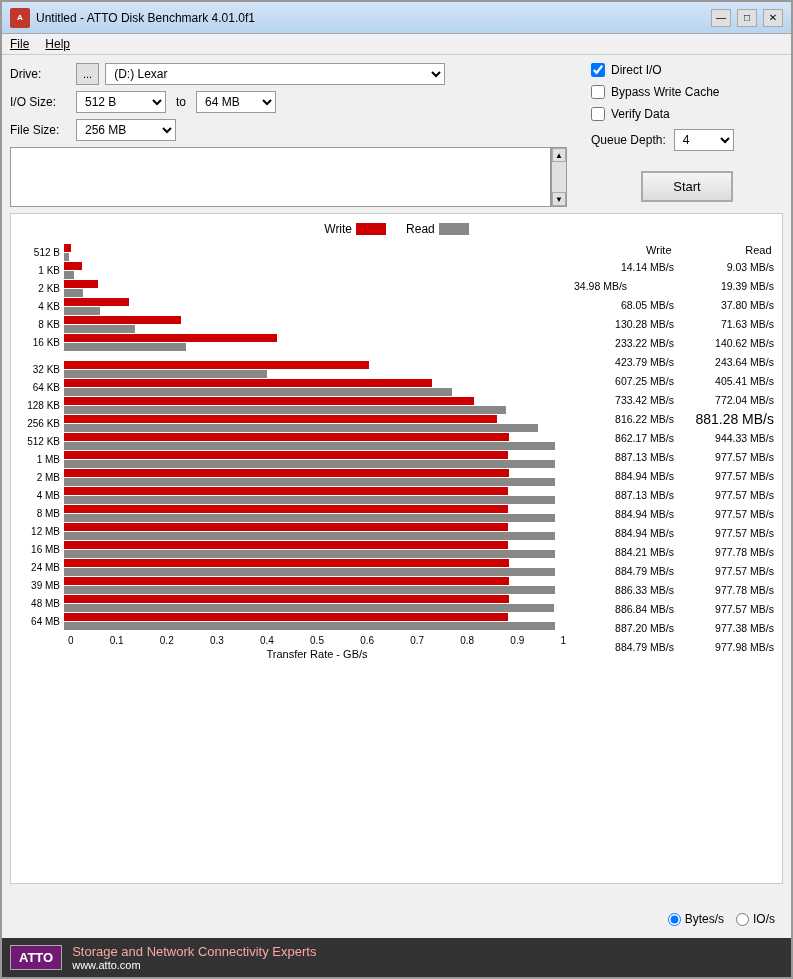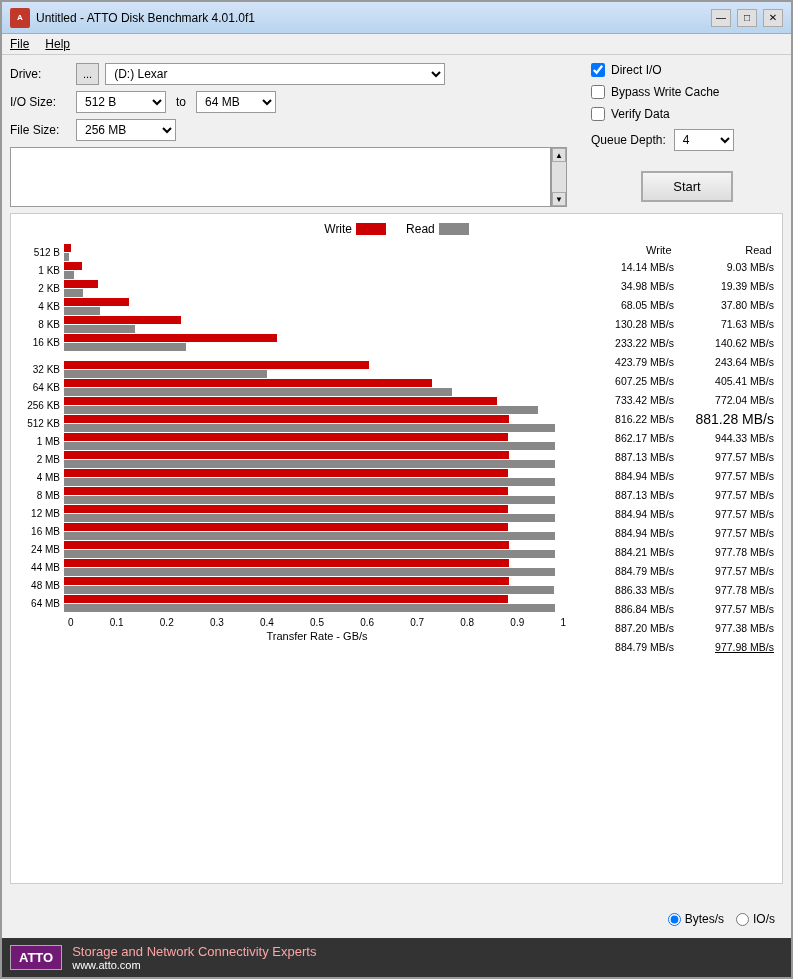--- a/index.html
+++ b/index.html
@@ -462,20 +462,27 @@
                 </div>
               </div>
               <div style="display: flex; align-items: center; margin-bottom: 1px;">
                 <span style="width: 45px; text-align: right; font-size: 10px; padding-right: 4px; white-space: nowrap;">64 KB</span>
                 <div style="flex: 1 1 0%; display: flex; flex-direction: column; gap: 1px;">
                   <div style="height: 8px; background: rgb(204, 0, 0); width: 73.3%;"></div>
                   <div style="height: 8px; background: rgb(136, 136, 136); width: 77.2%;"></div>
                 </div>
               </div>
               <div style="display: flex; align-items: center; margin-bottom: 1px;">
+                <span style="width: 45px; text-align: right; font-size: 10px; padding-right: 4px; white-space: nowrap;">128 KB</span>
+                <div style="flex: 1 1 0%; display: flex; flex-direction: column; gap: 1px;">
+                  <div style="height: 8px; background: rgb(204, 0, 0); width: 81.6%;"></div>
+                  <div style="height: 8px; background: rgb(136, 136, 136); width: 88.1%;"></div>
+                </div>
+              </div>
+              <div style="display: flex; align-items: center; margin-bottom: 1px;">
                 <span style="width: 45px; text-align: right; font-size: 10px; padding-right: 4px; white-space: nowrap;">256 KB</span>
                 <div style="flex: 1 1 0%; display: flex; flex-direction: column; gap: 1px;">
                   <div style="height: 8px; background: rgb(204, 0, 0); width: 86.2%;"></div>
                   <div style="height: 8px; background: rgb(136, 136, 136); width: 94.4%;"></div>
                 </div>
               </div>
               <div style="display: flex; align-items: center; margin-bottom: 1px;">
                 <span style="width: 45px; text-align: right; font-size: 10px; padding-right: 4px; white-space: nowrap;">512 KB</span>
                 <div style="flex: 1 1 0%; display: flex; flex-direction: column; gap: 1px;">
                   <div style="height: 8px; background: rgb(204, 0, 0); width: 88.7%;"></div>
@@ -525,21 +532,21 @@
                 </div>
               </div>
               <div style="display: flex; align-items: center; margin-bottom: 1px;">
                 <span style="width: 45px; text-align: right; font-size: 10px; padding-right: 4px; white-space: nowrap;">24 MB</span>
                 <div style="flex: 1 1 0%; display: flex; flex-direction: column; gap: 1px;">
                   <div style="height: 8px; background: rgb(204, 0, 0); width: 88.6%;"></div>
                   <div style="height: 8px; background: rgb(136, 136, 136); width: 97.8%;"></div>
                 </div>
               </div>
               <div style="display: flex; align-items: center; margin-bottom: 1px;">
-                <span style="width: 45px; text-align: right; font-size: 10px; padding-right: 4px; white-space: nowrap;">44 MB</span>
+                <span style="width: 45px; text-align: right; font-size: 10px; padding-right: 4px; white-space: nowrap;">39 MB</span>
                 <div style="flex: 1 1 0%; display: flex; flex-direction: column; gap: 1px;">
                   <div style="height: 8px; background: rgb(204, 0, 0); width: 88.7%;"></div>
                   <div style="height: 8px; background: rgb(136, 136, 136); width: 97.8%;"></div>
                 </div>
               </div>
               <div style="display: flex; align-items: center; margin-bottom: 1px;">
                 <span style="width: 45px; text-align: right; font-size: 10px; padding-right: 4px; white-space: nowrap;">48 MB</span>
                 <div style="flex: 1 1 0%; display: flex; flex-direction: column; gap: 1px;">
                   <div style="height: 8px; background: rgb(204, 0, 0); width: 88.7%;"></div>
                   <div style="height: 8px; background: rgb(136, 136, 136); width: 97.7%;"></div>
@@ -573,21 +580,21 @@
           <div class="values-header">
             <span style="width:95px;text-align:right;">Write</span>
             <span style="width:95px;text-align:right;">Read</span>
           </div>
           <div id="values-section">
               <div style="display: flex; justify-content: space-between; margin-bottom: 1px; height: 18px; align-items: center;">
                 <span style="width: 100px; text-align: right; font-size: 10.5px;">14.14 MB/s</span>
                 <span style="width: 95px; text-align: right; font-size: 10.5px;">9.03 MB/s</span>
               </div>
               <div style="display: flex; justify-content: space-between; margin-bottom: 1px; height: 18px; align-items: center;">
-                <span style="width: 100px; text-align: right; font-size: 10.5px;">34.98 MB/s</span>
+                <span style="width: 100px; font-size: 10.5px;">34.98 MB/s</span>
                 <span style="width: 95px; text-align: right; font-size: 10.5px;">19.39 MB/s</span>
               </div>
               <div style="display: flex; justify-content: space-between; margin-bottom: 1px; height: 18px; align-items: center;">
                 <span style="width: 100px; text-align: right; font-size: 10.5px;">68.05 MB/s</span>
                 <span style="width: 95px; text-align: right; font-size: 10.5px;">37.80 MB/s</span>
               </div>
               <div style="display: flex; justify-content: space-between; margin-bottom: 1px; height: 18px; align-items: center;">
                 <span style="width: 100px; text-align: right; font-size: 10.5px;">130.28 MB/s</span>
                 <span style="width: 95px; text-align: right; font-size: 10.5px;">71.63 MB/s</span>
               </div>
@@ -650,21 +657,21 @@
               <div style="display: flex; justify-content: space-between; margin-bottom: 1px; height: 18px; align-items: center;">
                 <span style="width: 100px; text-align: right; font-size: 10.5px;">886.84 MB/s</span>
                 <span style="width: 95px; text-align: right; font-size: 10.5px;">977.57 MB/s</span>
               </div>
               <div style="display: flex; justify-content: space-between; margin-bottom: 1px; height: 18px; align-items: center;">
                 <span style="width: 100px; text-align: right; font-size: 10.5px;">887.20 MB/s</span>
                 <span style="width: 95px; text-align: right; font-size: 10.5px;">977.38 MB/s</span>
               </div>
               <div style="display: flex; justify-content: space-between; margin-bottom: 1px; height: 18px; align-items: center;">
                 <span style="width: 100px; text-align: right; font-size: 10.5px;">884.79 MB/s</span>
-                <span style="width: 95px; text-align: right; font-size: 10.5px; text-decoration: underline;">977.98 MB/s</span>
+                <span style="width: 95px; text-align: right; font-size: 10.5px;">977.98 MB/s</span>
               </div>
             </div>
         </div>
       </div>
     </div>
 
     <div class="bottom-section">
       <div class="radio-group">
         <div class="radio-item">
           <input type="radio" name="unit" id="bytesPerS" checked="" style="">

